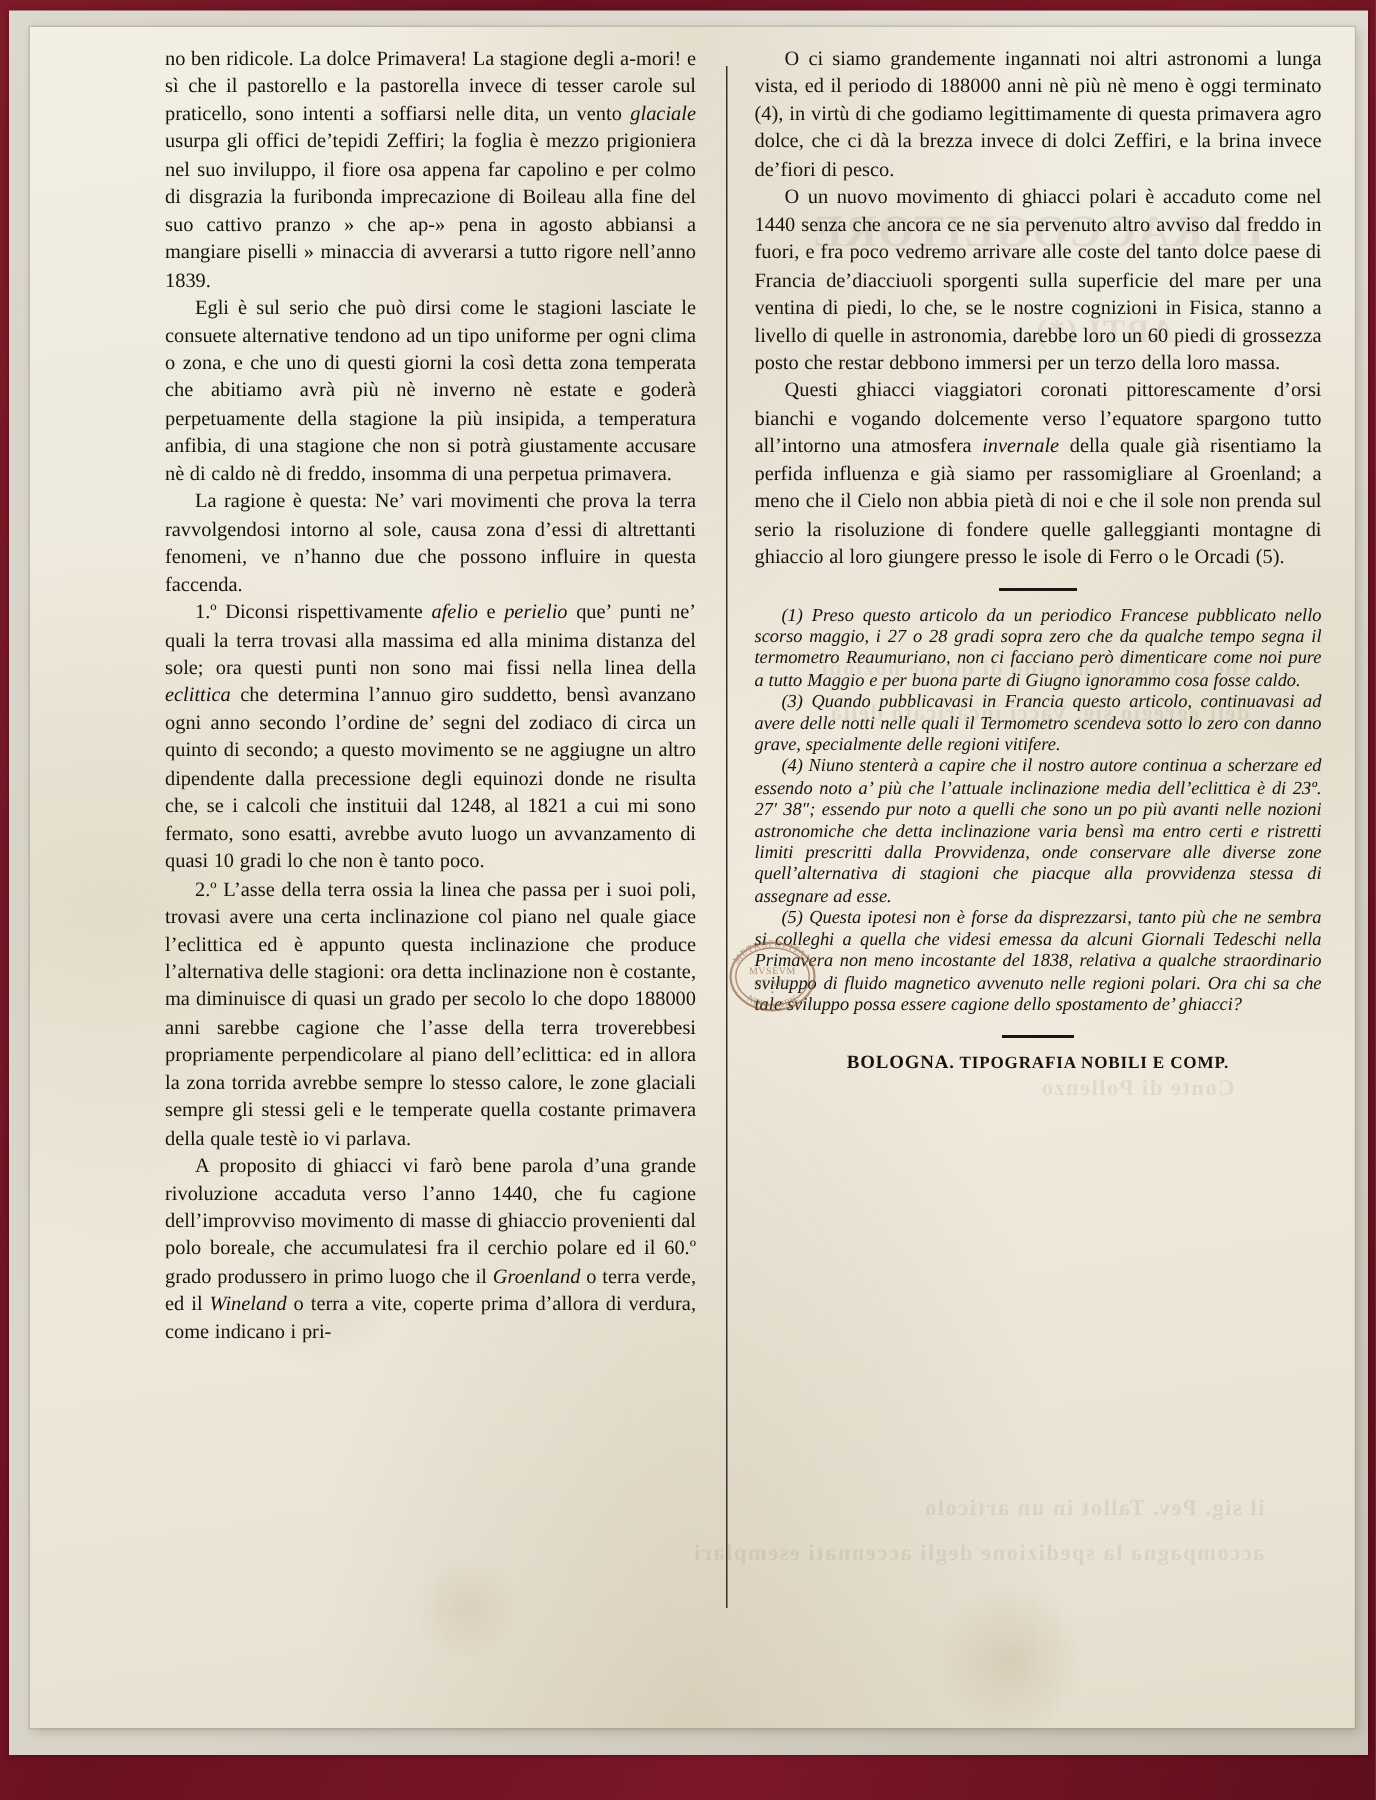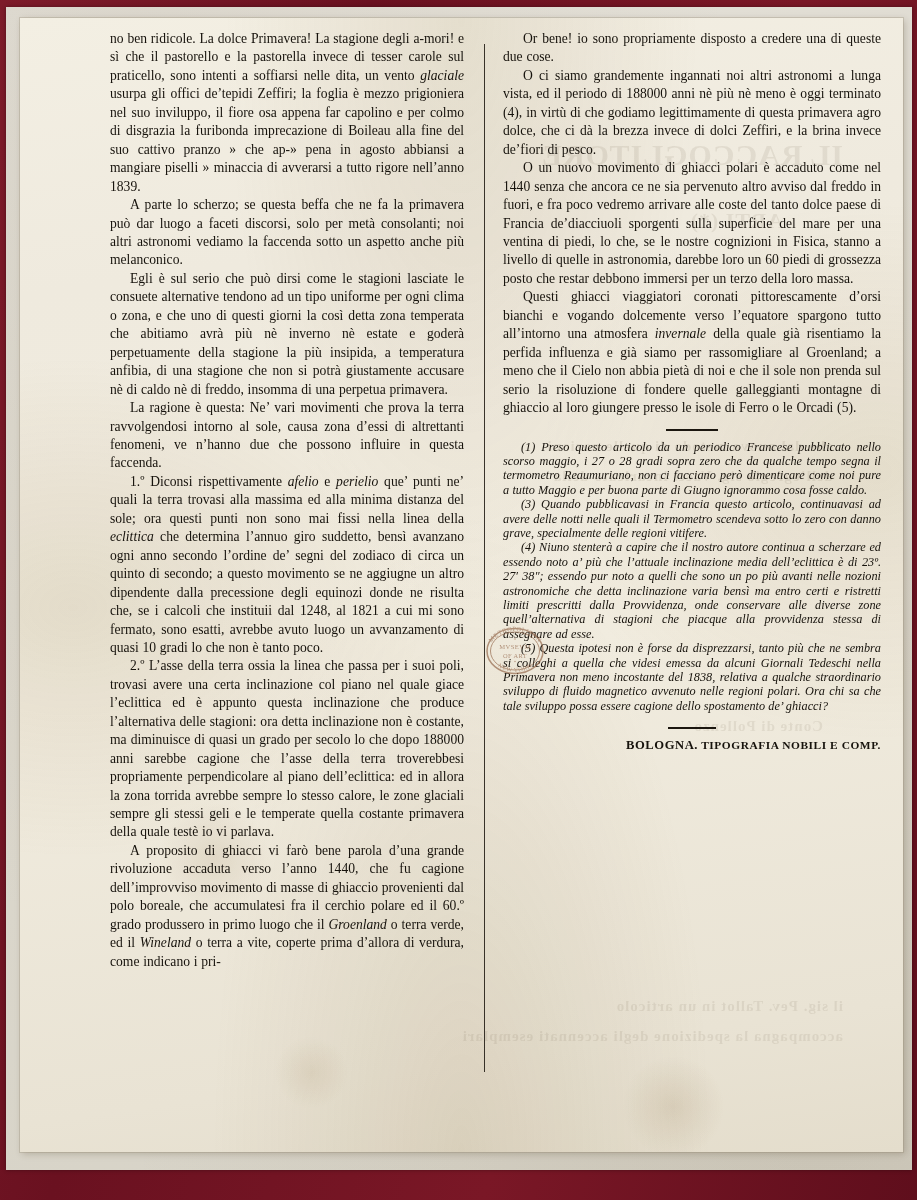--- a/index.html
+++ b/index.html
@@ -98,21 +98,21 @@
     text-align:justify;
     font-style:italic;
     text-indent:18px;
     word-spacing:.2px;
   }
   .colophonrule{
     width:48px;height:0;border-top:2.4px solid #1b160f;
     margin:14px auto 9px auto;
   }
   .colophon{
-    text-align:right;font-size:11.4px;letter-spacing:.55px;
+    text-align:center;font-size:11.4px;letter-spacing:.55px;
     font-weight:bold;
   }
   .colophon .big{font-size:12.6px;}
 
   
   .stamp{
     position:absolute;left:-18px;top:592px;width:68px;height:56px;
     pointer-events:none;opacity:.62;
   }
   .stamp svg{display:block;}
@@ -134,34 +134,32 @@
     <div class="st" style="left:80px;top:700px;font-size:15px;">Conte di Pollenzo</div>
     <div class="st" style="left:60px;top:980px;font-size:15px;">il sig. Pev. Tallot in un articolo</div>
     <div class="st" style="left:60px;top:1010px;font-size:15px;">accompagna la spedizione degli accennati esemplari</div>
   </div>
 
   <div class="typeblock">
 
     <div class="col col-left">
       <div id="left-paras">
           <p class="body first"><span>no ben ridicole. La dolce Primavera! La stagione degli a-mori! e sì che il pastorello e la pastorella invece di tesser carole sul praticello, sono intenti a soffiarsi nelle dita, un vento </span><span class="it">glaciale</span><span> usurpa gli offici de’tepidi Zeffiri; la foglia è mezzo prigioniera nel suo inviluppo, il fiore osa appena far capolino e per colmo di disgrazia la furibonda imprecazione di Boileau alla fine del suo cattivo pranzo » che ap-» pena in agosto abbiansi a mangiare piselli » minaccia di avverarsi a tutto rigore nell’anno 1839.</span></p>
-          <p class="body"><span>A parte lo scherzo; se questa beffa che ne fa la primavera può dar luogo a faceti discorsi, solo per metà consolanti; noi altri astronomi vediamo la faccenda sotto un aspetto anche più melanconico.</span></p>
           <p class="body"><span>Egli è sul serio che può dirsi come le stagioni lasciate le consuete alternative tendono ad un tipo uniforme per ogni clima o zona, e che uno di questi giorni la così detta zona temperata che abitiamo avrà più nè inverno nè estate e goderà perpetuamente della stagione la più insipida, a temperatura anfibia, di una stagione che non si potrà giustamente accusare nè di caldo nè di freddo, insomma di una perpetua primavera.</span></p>
           <p class="body"><span>La ragione è questa: Ne’ vari movimenti che prova la terra ravvolgendosi intorno al sole, causa zona d’essi di altrettanti fenomeni, ve n’hanno due che possono influire in questa faccenda.</span></p>
           <p class="body"><span>1.º Diconsi rispettivamente </span><span class="it">afelio</span><span> e </span><span class="it">perielio</span><span> que’ punti ne’ quali la terra trovasi alla massima ed alla minima distanza del sole; ora questi punti non sono mai fissi nella linea della </span><span class="it">eclittica</span><span> che determina l’annuo giro suddetto, bensì avanzano ogni anno secondo l’ordine de’ segni del zodiaco di circa un quinto di secondo; a questo movimento se ne aggiugne un altro dipendente dalla precessione degli equinozi donde ne risulta che, se i calcoli che instituii dal 1248, al 1821 a cui mi sono fermato, sono esatti, avrebbe avuto luogo un avvanzamento di quasi 10 gradi lo che non è tanto poco.</span></p>
           <p class="body"><span>2.º L’asse della terra ossia la linea che passa per i suoi poli, trovasi avere una certa inclinazione col piano nel quale giace l’eclittica ed è appunto questa inclinazione che produce l’alternativa delle stagioni: ora detta inclinazione non è costante, ma diminuisce di quasi un grado per secolo lo che dopo 188000 anni sarebbe cagione che l’asse della terra troverebbesi propriamente perpendicolare al piano dell’eclittica: ed in allora la zona torrida avrebbe sempre lo stesso calore, le zone glaciali sempre gli stessi geli e le temperate quella costante primavera della quale testè io vi parlava.</span></p>
           <p class="body"><span>A proposito di ghiacci vi farò bene parola d’una grande rivoluzione accaduta verso l’anno 1440, che fu cagione dell’improvviso movimento di masse di ghiaccio provenienti dal polo boreale, che accumulatesi fra il cerchio polare ed il 60.º grado produssero in primo luogo che il </span><span class="it">Groenland</span><span> o terra verde, ed il </span><span class="it">Wineland</span><span> o terra a vite, coperte prima d’allora di verdura, come indicano i pri-</span></p>
         </div>
     </div>
 
     <div class="rule"></div>
 
     <div class="col col-right">
       <div id="right-paras">
-          <p class="body"><span>Or bene! io sono propriamente disposto a credere una di queste due cose.</span></p>
           <p class="body"><span>O ci siamo grandemente ingannati noi altri astronomi a lunga vista, ed il periodo di 188000 anni nè più nè meno è oggi terminato (4), in virtù di che godiamo legittimamente di questa primavera agro dolce, che ci dà la brezza invece di dolci Zeffiri, e la brina invece de’fiori di pesco.</span></p>
           <p class="body"><span>O un nuovo movimento di ghiacci polari è accaduto come nel 1440 senza che ancora ce ne sia pervenuto altro avviso dal freddo in fuori, e fra poco vedremo arrivare alle coste del tanto dolce paese di Francia de’diacciuoli sporgenti sulla superficie del mare per una ventina di piedi, lo che, se le nostre cognizioni in Fisica, stanno a livello di quelle in astronomia, darebbe loro un 60 piedi di grossezza posto che restar debbono immersi per un terzo della loro massa.</span></p>
           <p class="body"><span>Questi ghiacci viaggiatori coronati pittorescamente d’orsi bianchi e vogando dolcemente verso l’equatore spargono tutto all’intorno una atmosfera </span><span class="it">invernale</span><span> della quale già risentiamo la perfida influenza e già siamo per rassomigliare al Groenland; a meno che il Cielo non abbia pietà di noi e che il sole non prenda sul serio la risoluzione di fondere quelle galleggianti montagne di ghiaccio al loro giungere presso le isole di Ferro o le Orcadi (5).</span></p>
         </div>
 
       <div class="fnrule"></div>
 
       <div id="footnotes">
           <p class="note">(1) Preso questo articolo da un periodico Francese pubblicato nello scorso maggio, i 27 o 28 gradi sopra zero che da qualche tempo segna il termometro Reaumuriano, non ci facciano però dimenticare come noi pure a tutto Maggio e per buona parte di Giugno ignorammo cosa fosse caldo.</p>
           <p class="note">(3) Quando pubblicavasi in Francia questo articolo, continuavasi ad avere delle notti nelle quali il Termometro scendeva sotto lo zero con danno grave, specialmente delle regioni vitifere.</p>

